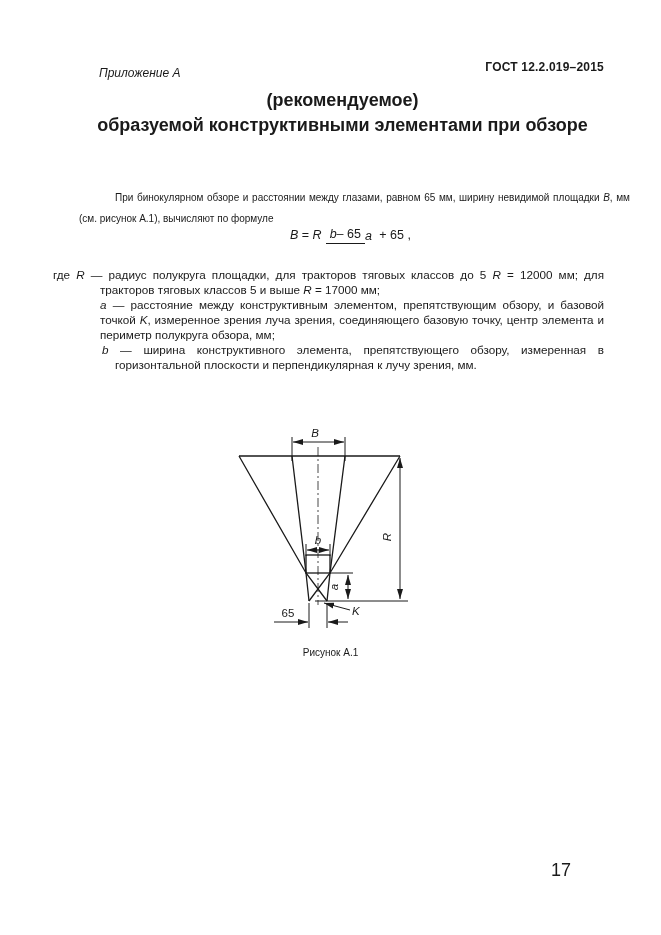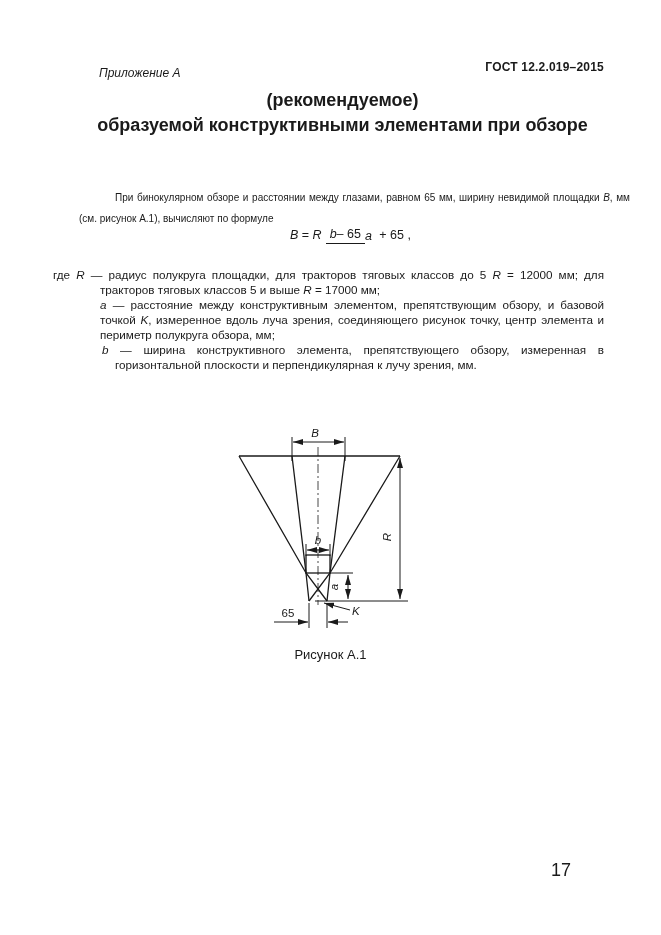--- a/index.html
+++ b/index.html
@@ -45,21 +45,21 @@
   .def-b { margin-left:49px !important; padding-left:13px; text-indent:-13px; }
   .figure { position:absolute; top:425px; left:222px; }
   .figure .thick { stroke:#1a1a1a; stroke-width:1.3; fill:none; }
   .figure .thin  { stroke:#1a1a1a; stroke-width:1;   fill:none; }
   .figure .cl    { stroke:#1a1a1a; stroke-width:0.8; fill:none; stroke-dasharray:9 3 2 3; }
   .figure text   { font-family:"Liberation Sans","DejaVu Sans",sans-serif;
                    font-size:11.5px; fill:#1a1a1a; }
   .figure text.it{ font-style:italic; }
   .caption {
     position:absolute; top:647px; left:0; width:661px;
-    text-align:center; font-size:13px;
+    text-align:center; font-size:10px;
   }
   .page-number {
     position:absolute; top:860px; left:551px; font-size:18px;
   }
 </style>
 </head>
 <body>
 
 <div class="page">
 
@@ -73,21 +73,21 @@
 
   <p class="body-par"><span>При бинокулярном обзоре и расстоянии между глазами, равном 65 мм, ширину невидимой площадки </span><i>B</i><span>, мм (см. рисунок А.1), вычисляют по формуле</span></p>
 
   <div class="formula"><i>B</i><span> = </span><i>R</i><span class="frac">
         <span class="num"><i>b</i><span>– 65</span></span>
         <span class="den"><i>a</i></span>
       </span><span> + 65</span><span> ,</span></div>
 
   <div class="defs">
     <p class="def-r"><span>где </span><i>R</i><span> — радиус полукруга площадки, для тракторов тяговых классов до 5 </span><i>R</i><span> = 12000 мм; для тракторов тяговых классов 5 и выше </span><i>R</i><span> = 17000 мм;</span></p>
-    <p class="def-a"><i>a</i><span> — расстояние между конструктивным элементом, препятствующим обзору, и базовой точкой </span><i>K</i><span>, измеренное вдоль луча зрения, соединяющего рисунок точку, центр элемента и периметр полукруга обзора, мм;</span></p>
+    <p class="def-a"><i>a</i><span> — расстояние между конструктивным элементом, препятствующим обзору, и базовой точкой </span><i>K</i><span>, измеренное зрения луча зрения, соединяющего базовую точку, центр элемента и периметр полукруга обзора, мм;</span></p>
     <p class="def-b"><i>b</i><span> — ширина конструктивного элемента, препятствующего обзору, измеренная в горизонтальной плоскости и перпендикулярная к лучу зрения, мм.</span></p>
   </div>
 
   <svg class="figure" width="220" height="215" viewBox="0 0 220 215">
     <defs>
       <marker id="arr" markerWidth="11" markerHeight="8" refX="10" refY="4" orient="auto" markerUnits="userSpaceOnUse">
         <path d="M0,1 L10,4 L0,7 Z" fill="#1a1a1a"></path>
       </marker>
     </defs>
 

